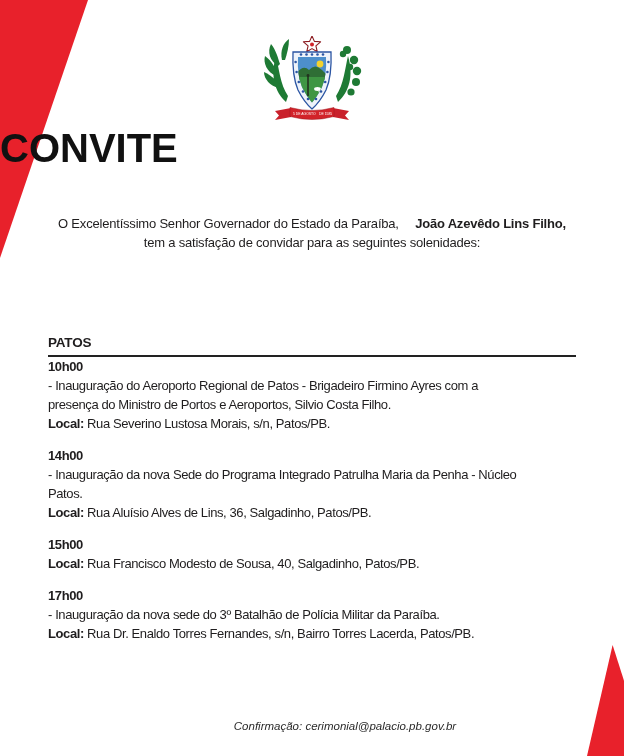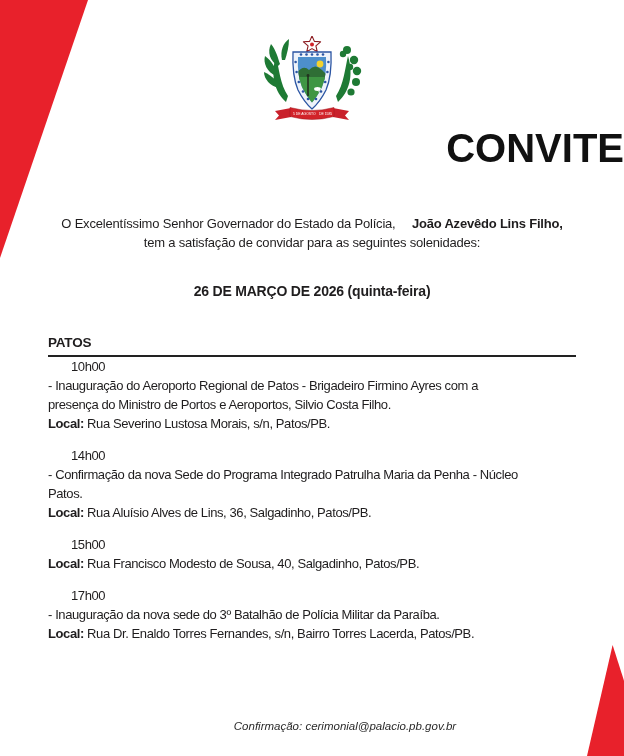--- a/index.html
+++ b/index.html
@@ -18,43 +18,42 @@
   .tri-br{
     position:absolute; left:587px; top:645px; width:61px; height:111px;
     background:#e8212b;
     clip-path:polygon(42% 0, 100% 100%, 0 100%);
   }
   
   .crest{ position:absolute; top:36px; left:50%; transform:translateX(-50%); }
   
   .title{
     position:absolute; top:126px; left:0; width:100%;
-    text-align:right; font-size:40px; font-weight:bold; color:#111111;
+    text-align:left; font-size:40px; font-weight:bold; color:#111111;
     letter-spacing:0px;
-    padding-left:27px;
   }
   
   .intro{
     position:absolute; top:214px; left:32px; width:560px;
     text-align:center; font-size:13px; line-height:19px;
     white-space:pre-line; letter-spacing:-0.2px;
   }
   .intro b{ font-weight:bold;margin-left:13px; }
   
   .date-line{
     position:absolute; top:283px; left:0; width:100%;
     text-align:center; font-size:14px; font-weight:bold; letter-spacing:-0.2px;
   }
   
   .content{ position:absolute; top:334px; left:48px; width:528px; }
   .city-heading{ font-size:13.5px; font-weight:bold; line-height:18px; letter-spacing:-0.2px; }
   .rule{ height:1.6px; background:#222222; margin-top:3px; border:none; }
   .event{ margin-bottom:13px; font-size:13px; line-height:19px; letter-spacing:-0.4px; }
   .event:first-of-type{ margin-top:14px; }
-  .event .time{ font-weight:normal;margin-left:23px; }
+  .event .time{ font-weight:bold; }
   .event .desc{ font-weight:normal; white-space:pre-line; }
   .event .local b{ font-weight:bold; }
   
   .footer{
     position:absolute; top:720px; left:0; width:100%;
     text-align:center; font-style:italic; font-size:11.5px; color:#2a2a2a;margin-left:33px;
   }
 </style>
 </head>
 <body>
@@ -128,39 +127,38 @@
       <polygon points="29,72 13,75 17,79.5 13,84 29,81" fill="#c9202b"></polygon>
       <polygon points="71,72 87,75 83,79.5 87,84 71,81" fill="#c9202b"></polygon>
       <path d="M28,71.5 Q50,77.5 72,71.5 L72,80.5 Q50,86.5 28,80.5 Z" fill="#d2232a" stroke="#9d161e" stroke-width="0.5"></path>
       <text x="31" y="78.6" font-size="3.4" fill="#ffffff" font-family="Liberation Sans, sans-serif">5 DE AGOSTO</text>
       <text x="57" y="78.6" font-size="3.4" fill="#ffffff" font-family="Liberation Sans, sans-serif">DE 1585</text>
     </g>
   </svg>
 
   <h1 class="title">CONVITE</h1>
 
-  <p class="intro"><span>O Excelentíssimo Senhor Governador do Estado da Polícia, </span><b>João Azevêdo Lins Filho,</b><span>
+  <p class="intro"><span>O Excelentíssimo Senhor Governador do Estado da Paraíba, </span><b>João Azevêdo Lins Filho,</b><span>
 tem a satisfação de convidar para as seguintes solenidades:</span></p>
 
-  <p class="date-line"><span>26 DE MARÇO DE 2026</span><span> (quinta-feira)</span></p>
 
   <div class="content">
     <div class="city-heading">PATOS</div>
     <div class="rule"></div>
 
     <div class="event">
       <div class="time">10h00</div>
       <div class="desc">- Inauguração do Aeroporto Regional de Patos - Brigadeiro Firmino Ayres com a
 presença do Ministro de Portos e Aeroportos, Silvio Costa Filho.</div>
       <div class="local"><b>Local:</b><span> Rua Severino Lustosa Morais, s/n, Patos/PB.</span></div>
     </div>
 
     <div class="event">
       <div class="time">14h00</div>
-      <div class="desc">- Confirmação da nova Sede do Programa Integrado Patrulha Maria da Penha - Núcleo
+      <div class="desc">- Inauguração da nova Sede do Programa Integrado Patrulha Maria da Penha - Núcleo
 Patos.</div>
       <div class="local"><b>Local:</b><span> Rua Aluísio Alves de Lins, 36, Salgadinho, Patos/PB.</span></div>
     </div>
 
     <div class="event">
       <div class="time">15h00</div>
       <div class="local"><b>Local:</b><span> Rua Francisco Modesto de Sousa, 40, Salgadinho, Patos/PB.</span></div>
     </div>
 
     <div class="event">

